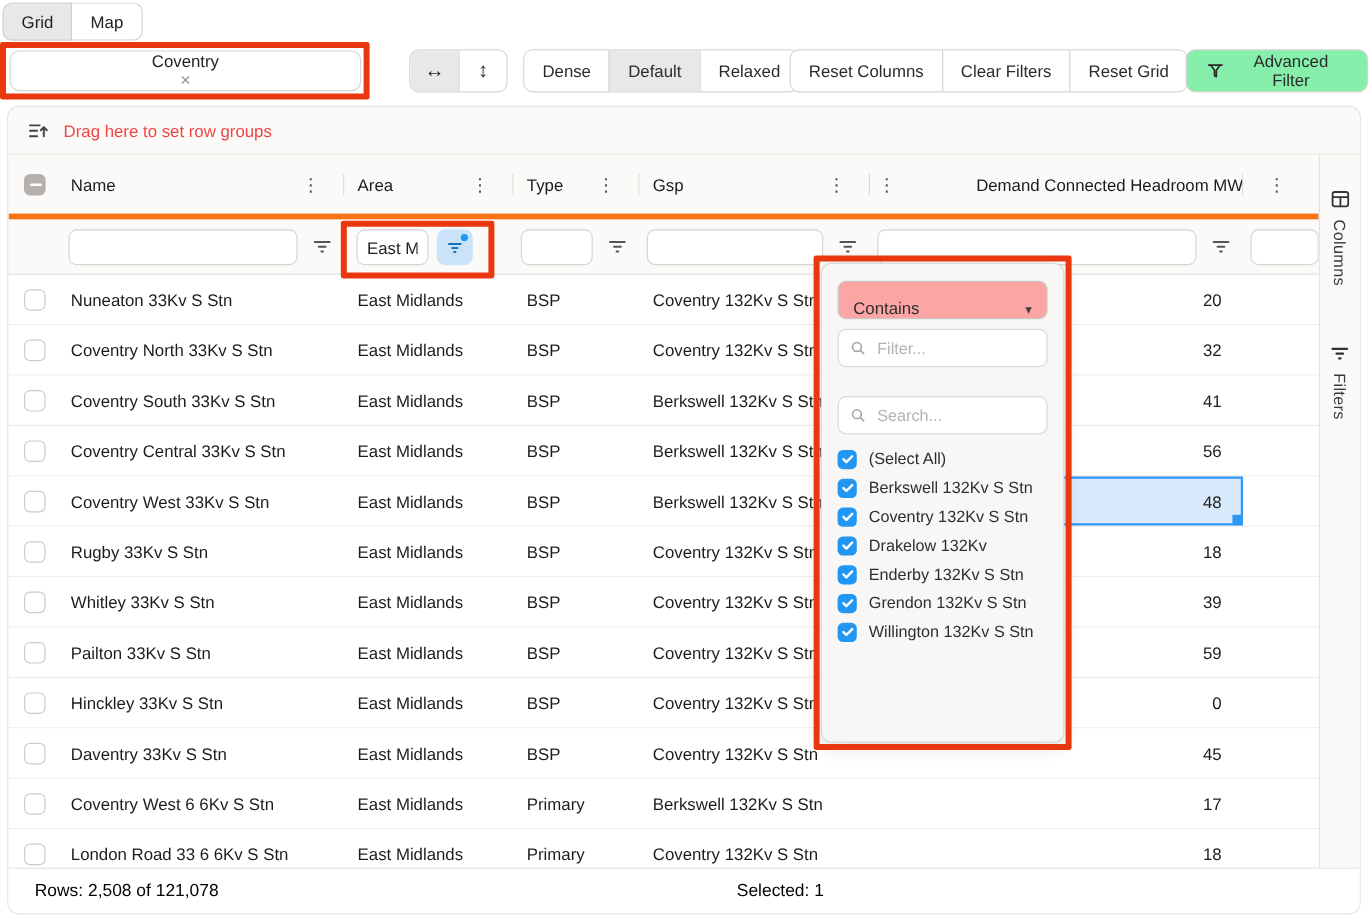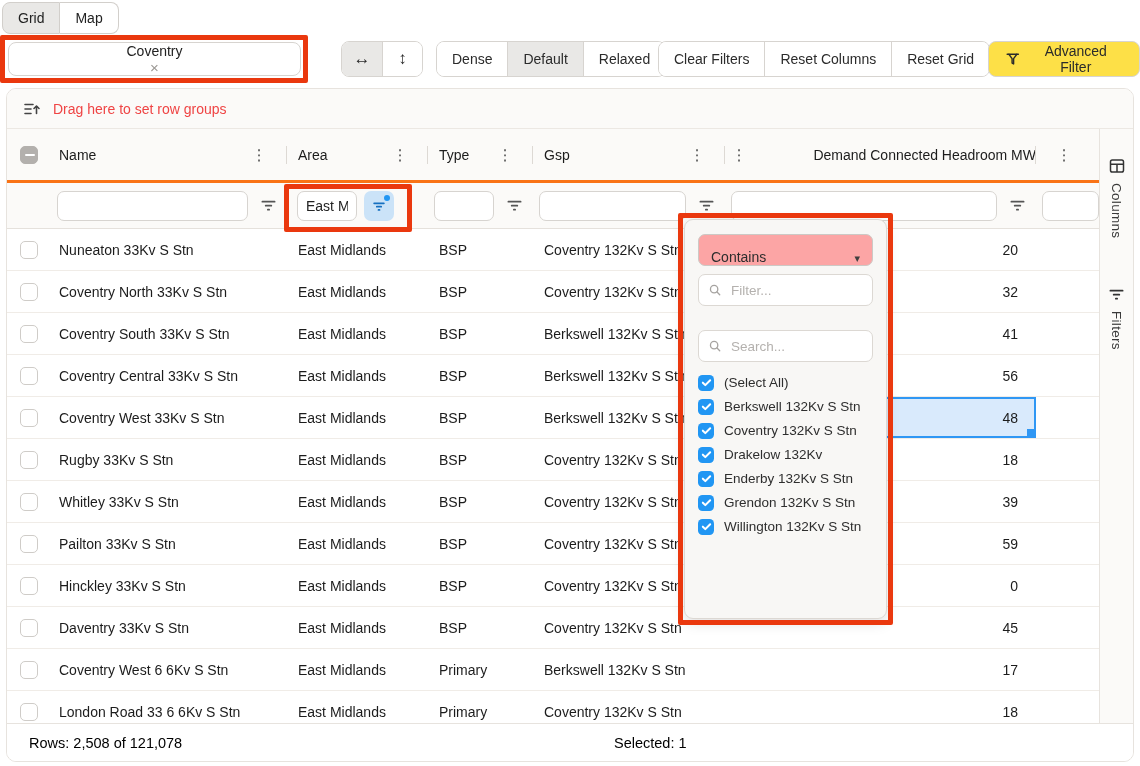--- a/index.html
+++ b/index.html
@@ -34,31 +34,31 @@
     overflow:hidden;height:36px;background:#fff}
   .btn-group .gbtn{display:flex;align-items:center;justify-content:center;background:#fff;
     border:none;border-left:1px solid #d7d4d0;font-size:14px;color:#2b2b2b;font-family:inherit;padding:0 15px;height:100%}
   .btn-group .gbtn:first-child{border-left:none}
   .btn-group .gbtn.active{background:#e9e8e6}
   .icon-grp{left:341px}
   .icon-grp .gbtn{width:40px;padding:0;font-size:17px;font-weight:600}
   .density-grp{left:436px}
   .actions-grp{left:658px}
   .adv-filter{position:absolute;left:988px;top:41px;height:36px;border:1px solid #d7d4d0;border-radius:8px;
-    background:#fde047;display:flex;align-items:center;gap:8px;padding:0 16px;font-size:14px;color:#2b2b2b}
+    background:#86efac;display:flex;align-items:center;gap:8px;padding:0 16px;font-size:14px;color:#2b2b2b}
   
   .grid-shell{position:absolute;left:6px;top:88px;width:1128px;height:674px;border:1px solid var(--grid-border);
     border-radius:10px;background:#fff;display:flex;flex-direction:column;overflow:hidden}
   .group-bar{height:40px;background:var(--head-bg);border-bottom:1px solid #ece8e3;display:flex;
     align-items:center;padding-left:16px;gap:12px;color:#ef4444;flex:0 0 auto}
   .grid-body{flex:1;display:flex;min-height:0}
   .grid-main{flex:1;display:flex;flex-direction:column;min-width:0;overflow:hidden}
   
   .hdr-row{height:54px;background:var(--head-bg);display:flex;align-items:center;flex:0 0 auto;
-    border-bottom:3px solid #f97316}
+    border-bottom:5px solid #f97316}
   .hcell{position:relative;display:flex;align-items:center;height:100%;overflow:hidden}
   .hcell .sep{position:absolute;right:0;top:50%;transform:translateY(-50%);width:1px;height:18px;background:#ddd9d4}
   .menu-dots{color:#4b4b4b;font-size:15px;width:16px;text-align:center;flex:0 0 auto;cursor:pointer}
   .col-check{width:44px;flex:0 0 auto;display:flex;align-items:center;justify-content:center}
   .col-name{width:236px;flex:0 0 auto}
   .col-area{width:141px;flex:0 0 auto}
   .col-type{width:105px;flex:0 0 auto}
   .col-gsp{width:192px;flex:0 0 auto}
   .col-mw{width:311px;flex:0 0 auto}
   .col-de{flex:1;min-width:0}
@@ -151,22 +151,22 @@
     </button>
 </div>
 
 <div class="btn-group density-grp">
   <button class="gbtn">Dense</button>
   <button class="gbtn active">Default</button>
   <button class="gbtn">Relaxed</button>
 </div>
 
 <div class="btn-group actions-grp">
+  <button class="gbtn">Reset Columns</button>
   <button class="gbtn">Clear Filters</button>
-  <button class="gbtn">Reset Columns</button>
   <button class="gbtn">Reset Grid</button>
 </div>
 
 <button class="adv-filter">
   <svg width="16" height="16" viewBox="0 0 18 18" fill="none" stroke="#2b2b2b" stroke-width="1.6" stroke-linecap="round" stroke-linejoin="round">
     <path d="M2.5 3.5h13"></path>
       <path d="M4.5 3.5l3.7 5v5.2l1.8 1.1V8.5l3.7-5"></path>
   </svg>
   <span>Advanced Filter</span>
 </button>

